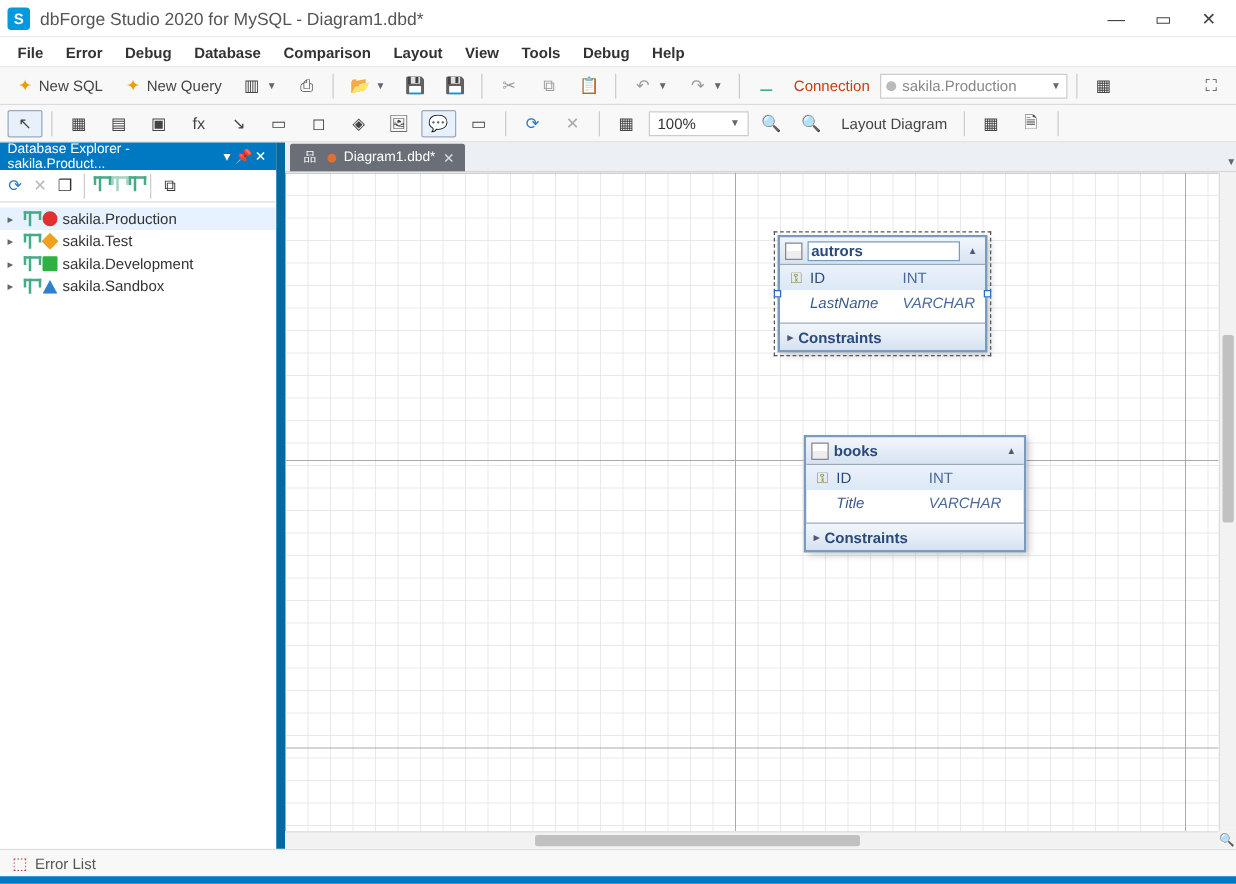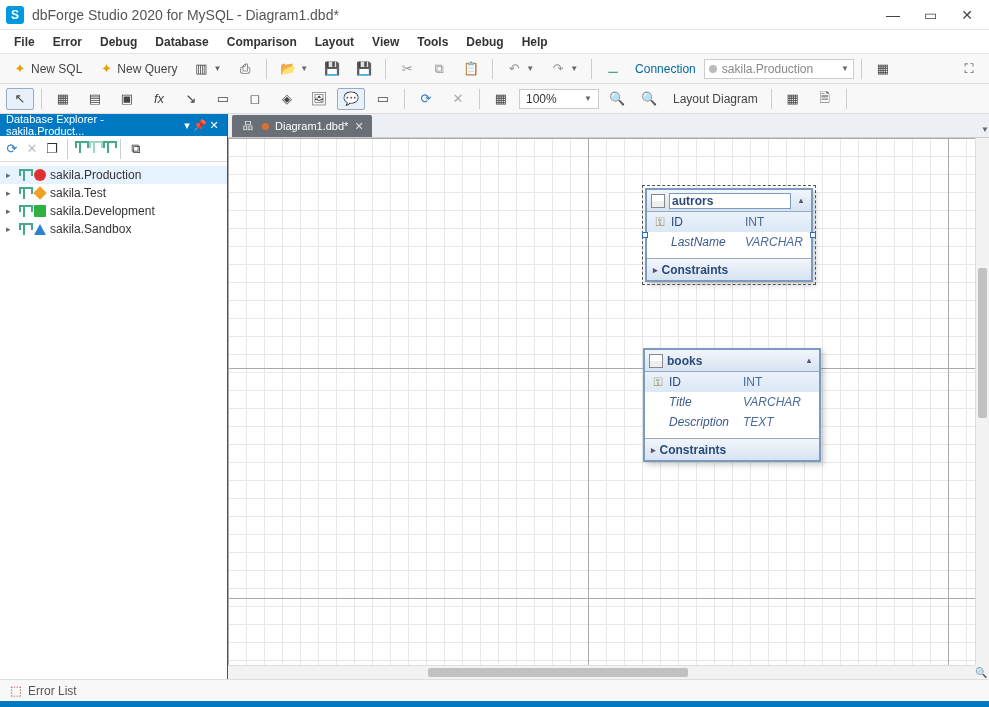--- a/index.html
+++ b/index.html
@@ -11,21 +11,21 @@
   .menubar { height:24px; background:#fff; display:flex; align-items:center; padding:0 6px; gap:2px; border-bottom:1px solid #e5e5e5;}
   .menubar .menu-item { padding:3px 8px; border-radius:2px;font-weight:bold;}
   .toolbar { height:30px; background:#f8f8f8; border-bottom:1px solid #dcdcdc; display:flex; align-items:center; padding:0 6px; gap:4px;}
   .toolbar .tb-btn { padding:2px 5px; display:flex; align-items:center; gap:3px; color:#444; border:1px solid transparent; border-radius:2px; white-space:nowrap;}
   .tb-sep { width:1px; height:20px; background:#ccc; margin:0 3px;}
   .tb-icon { width:16px; height:16px; display:inline-flex; align-items:center; justify-content:center; font-size:13px;}
   .conn-combo { display:flex; align-items:center; border:1px solid #ccc; background:#fff; height:20px; padding:0 4px; min-width:150px; color:#888; gap:5px;}
   .conn-combo .dot { width:8px;height:8px;border-radius:50%;background:#bbb; }
   .zoom-combo { border:1px solid #ccc; background:#fff; height:20px; padding:0 6px; min-width:80px; display:flex; align-items:center; justify-content:space-between;}
   .main { display:flex; height:565px;}
-  .sidebar { width:228px; background:#fff; border-right:1px solid #0369a1; display:flex; flex-direction:column;}
+  .sidebar { width:228px; background:#fff; border-right:7px solid #0369a1; display:flex; flex-direction:column;}
   .panel-hdr { height:22px; background:#0079c2; color:#fff; display:flex; align-items:center; padding:0 6px; font-size:11px;}
   .panel-hdr .spacer{flex:1;}
   .panel-hdr .pin, .panel-hdr .close-x { width:14px; text-align:center; }
   .panel-tb { height:26px; border-bottom:1px solid #ddd; display:flex; align-items:center; padding:0 4px; gap:4px;}
   .tree { flex:1; padding:4px 0; overflow:auto; font-size:12px;}
   .tree-row { display:flex; align-items:center; height:18px; padding-left:6px; gap:4px;}
   .tree-row.sel { background:#e6f2ff;}
   .tr-caret { width:8px; color:#666; font-size:9px;}
   .tr-ic1 { width:12px; height:12px; display:flex;align-items:center;justify-content:center;}
   .tr-ic2 { width:12px; height:12px; border-radius:1px;}
@@ -146,21 +146,21 @@
       <span class="dropdown-arrow">▼</span>
     </div>
   <div class="tb-btn">
       <span class="tb-icon" style="color:#999">↷</span>
       <span class="dropdown-arrow">▼</span>
     </div>
   <div class="tb-sep"></div>
   <div class="tb-btn">
       <span class="tb-icon" style="color:#4a8">⚊</span>
     </div>
-  <span style="margin:0 4px;color:#0369a1">Connection</span>
+  <span style="margin:0 4px;color:#c2410c">Connection</span>
   <div class="conn-combo">
     <span class="dot"></span>
     <span>sakila.Production</span>
     <span class="dropdown-arrow" style="margin-left:auto">▼</span>
   </div>
   <div class="tb-sep"></div>
   <div class="tb-btn">
       <span class="tb-icon">▦</span>
     </div>
   <div style="flex:1"></div>
@@ -177,21 +177,21 @@
   <div class="tb-btn">
       <span class="tb-icon">▦</span>
     </div>
   <div class="tb-btn">
       <span class="tb-icon">▤</span>
     </div>
   <div class="tb-btn">
       <span class="tb-icon">▣</span>
     </div>
   <div class="tb-btn">
-      <span class="tb-icon" style="font-style:italic">fx</span>
+      <span class="tb-icon" style="">fx</span>
     </div>
   <div class="tb-btn">
       <span class="tb-icon">↘</span>
     </div>
   <div class="tb-btn">
       <span class="tb-icon">▭</span>
     </div>
   <div class="tb-btn">
       <span class="tb-icon">◻</span>
     </div>
@@ -304,21 +304,21 @@
         <span class="tb-icon" style="font-size:10px">品</span>
         <span class="unsaved-dot"></span>
         <span>Diagram1.dbd*</span>
         <span class="tab-close">✕</span>
       </div>
       <div style="flex:1"></div>
       <div class="tb-btn" style="margin-bottom:2px"><span class="dropdown-arrow">▼</span></div>
     </div>
     <div class="canvas-wrap">
       <div class="canvas" id="canvas">
-          <div class="entity sel" style="left: 417px; top: 50px; width: 168px;">
+          <div class="entity sel" style="left: 394px; top: 50px; width: 168px;">
             <div class="ehdr">
       <span class="tbl-ic"></span>
       <span class="ename-box">autrors</span>
       <span class="collapse">▴</span>
     </div>
     <div class="cols">
               <div class="col key">
       <span class="key-ic">⚿</span>
       <span class="cname">ID</span>
       <span class="ctype">INT</span>
@@ -347,25 +347,20 @@
               <div class="col key">
       <span class="key-ic">⚿</span>
       <span class="cname">ID</span>
       <span class="ctype">INT</span>
     </div>
               <div class="col ">
       <span class="key-ic"></span>
       <span class="cname">Title</span>
       <span class="ctype">VARCHAR</span>
     </div>
-              <div class="col ">
-      <span class="key-ic"></span>
-      <span class="cname">Description</span>
-      <span class="ctype">TEXT</span>
-    </div>
             </div>
     <div style="height:6px"></div>
     <div class="constraints">
       <span class="caret">▸</span>
       <span>Constraints</span>
     </div>
           </div>
         </div>
       <div class="vscroll">
           <div class="thumb"></div>

